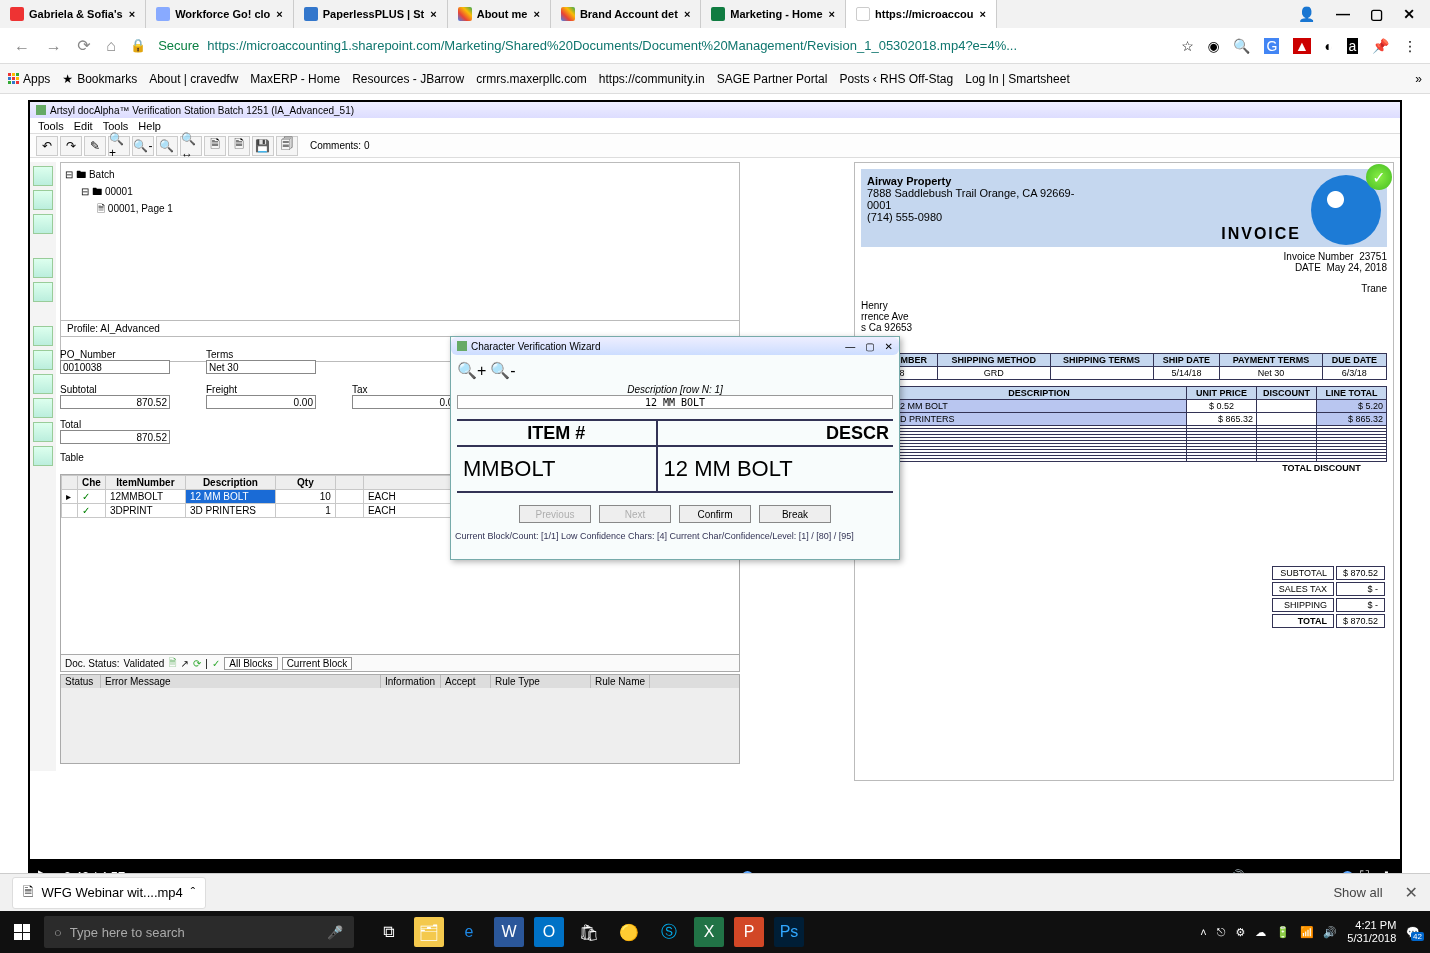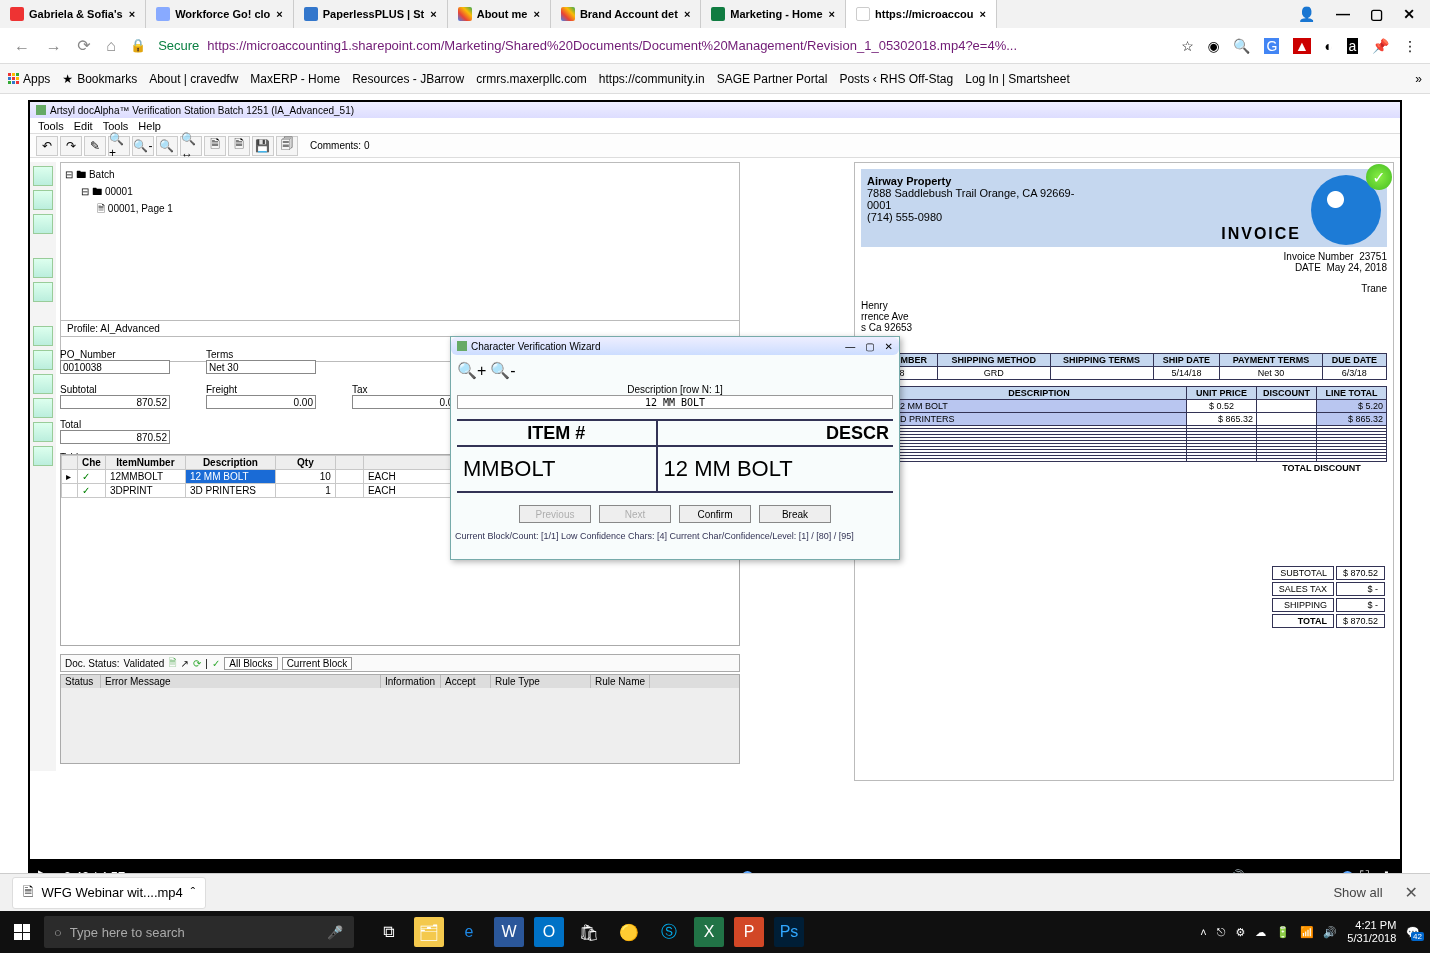--- a/index.html
+++ b/index.html
@@ -6,21 +6,21 @@
 body { width: 1430px; height: 953px; background: #fff; overflow: hidden; position: relative; }
 
 
 .chrome-tabs { display: flex; height: 28px; background: #f2f2f2; align-items: center; font-size: 11px; font-weight: bold; }
 .chrome-tab { display: flex; align-items: center; padding: 0 10px; height: 100%; border-right: 1px solid #ccc; max-width: 160px; overflow: hidden; white-space: nowrap; }
 .chrome-tab span.fav { width: 14px; height: 14px; margin-right: 5px; display: inline-block; border-radius: 2px; }
 .window-controls { margin-left: auto; display: flex; gap: 20px; padding: 0 15px; font-size: 14px; }
 .chrome-addr { display: flex; align-items: center; height: 36px; padding: 0 8px; border-bottom: 1px solid #ddd; gap: 8px; font-size: 13px; }
 .nav-arrows span { color: #888; margin: 0 6px; font-size: 16px; }
 .secure { color: #0b8043; font-size: 13px; margin-left: 4px; }
-.url { flex: 1; color: #701a75; font-size: 13px; overflow: hidden; white-space: nowrap; }
+.url { flex: 1; color: #0f766e; font-size: 13px; overflow: hidden; white-space: nowrap; }
 .addr-icons span { margin: 0 5px; font-size: 14px; }
 .bookmarks-bar { display: flex; align-items: center; height: 30px; background: #f7f7f7; border-bottom: 1px solid #ddd; font-size: 12px; padding: 0 8px; gap: 12px; white-space: nowrap; overflow: hidden; }
 .bm-item { display: flex; align-items: center; gap: 4px; }
 
 
 .video-area { position: absolute; left: 28px; top: 100px; right: 28px; bottom: 60px; background: #000; }
 .app-window { position: absolute; inset: 2px; background: #fff; }
 .app-title { height: 16px; background: linear-gradient(#eef, #ddf); font-size: 10px; padding: 4px 6px; display: flex; align-items: center; }
 .menu-bar { height: 16px; font-size: 11px; padding: 0 8px; display: flex; gap: 10px; align-items: center; background: #fff; border-bottom: 1px solid #ddd; }
 .toolbar { height: 24px; display: flex; align-items: center; gap: 2px; padding: 0 6px; border-bottom: 1px solid #ddd; background: #fdfdfd; }
@@ -37,21 +37,21 @@
 
 
 .form-area { position: absolute; left: 30px; top: 218px; width: 680px; font-size: 10px; }
 .profile-row { border: 1px solid #bbb; padding: 2px 6px; background: #fff; font-size: 10px; }
 .field-row { display: flex; gap: 36px; margin-top: 2px; }
 .field { display: flex; flex-direction: column; }
 .field label { font-size: 10px; }
 .field input { width: 110px; height: 14px; border: 1px solid #888; font-size: 10px; text-align: right; padding: 0 2px; background: #fff; }
 
 
-.table-area { position: absolute; left: 30px; top: 352px; width: 680px; height: 192px; border: 1px solid #aaa; background: #fff; font-size: 10px; }
+.table-area { position: absolute; left: 30px; top: 372px; width: 680px; height: 192px; border: 1px solid #aaa; background: #fff; font-size: 10px; }
 .tbl { width: 100%; border-collapse: collapse; font-size: 10px; }
 .tbl th, .tbl td { border: 1px solid #c8c8c8; padding: 1px 4px; height: 14px; }
 .tbl th { background: #eee; }
 .hl { background: #1a6bd6; color: #fff; }
 
 
 .doc-status { position: absolute; left: 30px; top: 552px; width: 680px; height: 18px; border: 1px solid #aaa; font-size: 10px; display: flex; align-items: center; gap: 4px; padding: 0 4px; background: #fafafa; }
 .err-grid { position: absolute; left: 30px; top: 572px; width: 680px; height: 90px; border: 1px solid #aaa; background: #eee; font-size: 10px; }
 .err-grid .hdr { display: flex; background: #ddd; }
 .err-grid .hdr span { border-right: 1px solid #bbb; padding: 1px 4px; }
@@ -68,21 +68,21 @@
 .inv-table th { background: #c5d7ef; }
 .inv-items td.hl2 { background: #b9c6f0; }
 .totals { margin-top: 90px; float: right; font-size: 9px; }
 .totals tr td { border: 1px solid #335; padding: 1px 6px; text-align: right; }
 
 
 .wizard { position: absolute; left: 420px; top: 234px; width: 450px; height: 224px; border: 1px solid #7aa; background: #f8fcfc; box-shadow: 2px 2px 6px rgba(0,0,0,.3); }
 .wiz-title { height: 18px; background: linear-gradient(#eef,#cdf); font-size: 10px; display: flex; align-items: center; padding: 0 6px; border-radius: 6px; }
 .wiz-title .wclose { margin-left: auto; display: flex; gap: 10px; }
 .wiz-body { padding: 6px; font-size: 10px; }
-.wiz-desc { text-align: center; font-size: 10px; margin-top: 4px; }
+.wiz-desc { text-align: center; font-size: 10px; margin-top: 4px; font-style: italic; }
 .wiz-input { width: 100%; border: 1px solid #999; height: 14px; font-family: monospace; font-size: 10px; text-align: center; }
 .wiz-img { margin-top: 10px; height: 74px; border-top: 2px solid #335; border-bottom: 2px solid #335; display: flex; font-family: "Times New Roman", serif; }
 .wiz-img .c1 { width: 46%; border-right: 2px solid #335; display: flex; flex-direction: column; }
 .wiz-img .c2 { flex:1; display: flex; flex-direction: column; }
 .wiz-img .hd { height: 26px; display: flex; align-items: center; justify-content: center; font-size: 18px; font-weight: bold; border-bottom: 2px solid #335; }
 .wiz-img .bd { flex: 1; display: flex; align-items: center; font-size: 22px; padding: 0 6px; }
 .wiz-buttons { display: flex; justify-content: center; gap: 8px; margin-top: 12px; }
 .wiz-buttons button { width: 72px; height: 18px; font-size: 10px; border: 1px solid #888; background: #eee; }
 .wiz-status { font-size: 9px; padding: 2px 4px; color: #335; }
 

